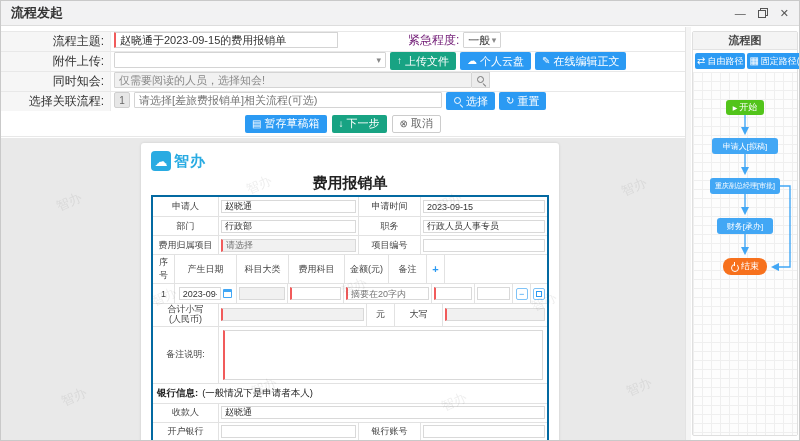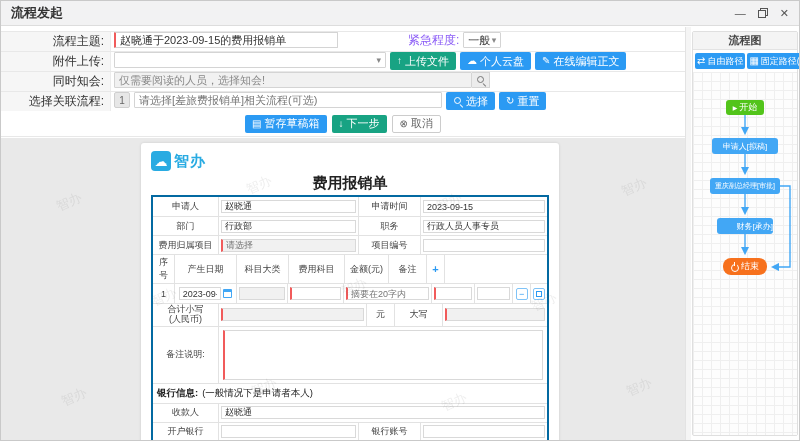--- a/index.html
+++ b/index.html
@@ -79,21 +79,21 @@
   .fp-btns .btn { flex:1; height:16px; font-size:9px; padding:0 2px; gap:2px; }
   .fp-canvas { position:relative; flex:1; background-color:#fdfdfd;
     background-image:linear-gradient(#efefef 1px,transparent 1px),linear-gradient(90deg,#efefef 1px,transparent 1px);
     background-size:9px 9px; overflow:hidden; }
   .node { position:absolute; display:flex; align-items:center; justify-content:center; gap:2px; color:#fff; border-radius:3px; cursor:pointer; overflow:hidden; white-space:nowrap; }
   .n-start { left:33px; top:28px; width:38px; height:15px; background:#52c41a; font-size:9px; }
   .n-start .bi { font-size:6px; }
   .n-blue { background:#42a7f5; font-size:8px; }
   .n-app { left:19px; top:66px; width:66px; height:16px; }
   .n-mgr { left:17px; top:106px; width:70px; height:16px; font-size:7px; }
-  .n-fin { left:24px; top:146px; width:56px; height:16px;justify-content:flex-end; }
+  .n-fin { left:24px; top:146px; width:56px; height:16px; }
   .n-end { left:30px; top:186px; width:44px; height:17px; background:#f7711d; border-radius:8px; font-size:9px; }
   .icon-power { position:relative; width:8px; height:8px; display:inline-block; flex:none; }
   .icon-power::before { content:""; position:absolute; left:0; top:1px; width:6px; height:6px; border:1px solid #fff; border-radius:50%; }
   .icon-power::after { content:""; position:absolute; left:3px; top:-1px; width:2px; height:4px; background:#f7711d; border-left:1px solid #fff; }
   .fp-svg { position:absolute; inset:0; width:100%; height:100%; }
 </style>
 </head>
 <body>
 
 <div class="window">
@@ -106,21 +106,21 @@
       <span>✕</span>
     </span>
   </div>
 
   <div class="rows">
     <div class="frow">
       <div class="flabel">流程主题:</div>
       <div class="fcontent">
         <input class="tin req" style="width: 224px;" value="赵晓通于2023-09-15的费用报销单">
         <span style="width:62px"></span>
-        <span style="font-size:12px;color:#8b5cf6">紧急程度:</span>
+        <span style="font-size:12px;color:#701a75">紧急程度:</span>
         <span class="sel" style="width:38px">
           <span>一般</span>
           <span class="chev">▾</span>
         </span>
       </div>
     </div>
     <div class="frow">
       <div class="flabel">附件上传:</div>
       <div class="fcontent">
         <span class="sel" style="width:272px">

